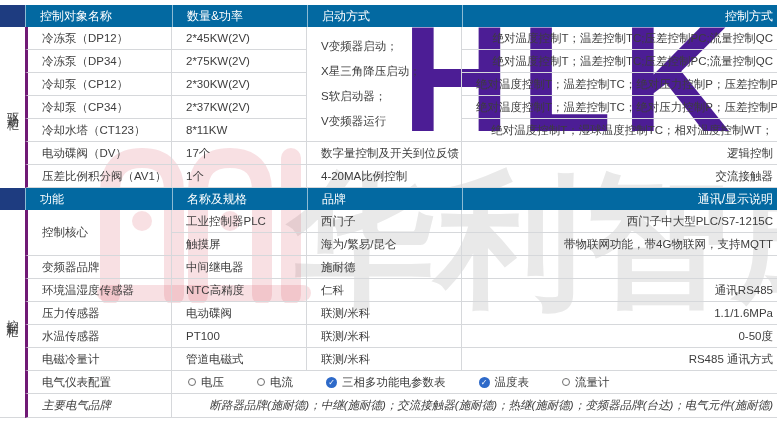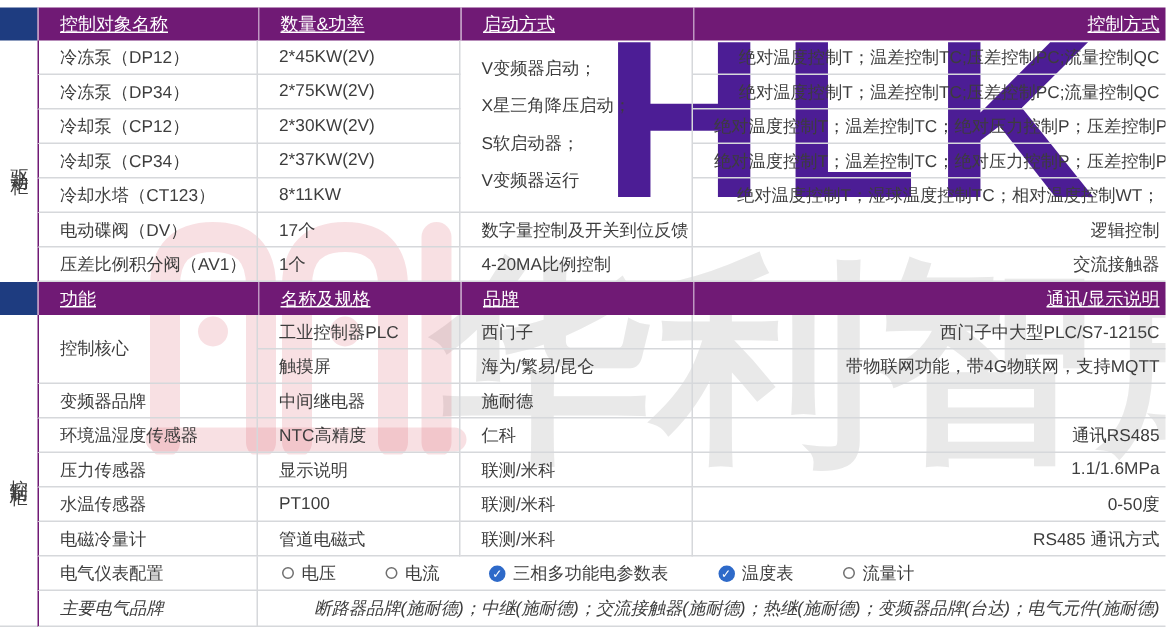--- a/index.html
+++ b/index.html
@@ -19,26 +19,26 @@
   }
   .wm-logo{position:absolute;left:95px;top:145px;}
   
   .tablewrap{position:absolute;left:0;top:5px;z-index:1;}
   table{border-collapse:separate;border-spacing:0;table-layout:fixed;width:777px;}
   td{
     box-sizing:border-box;height:23px;padding:0 4px 0 14px;
     font-size:11.5px;color:#3d3d3d;vertical-align:middle;white-space:nowrap;overflow:hidden;
     border-right:1px solid #d6d8db;border-bottom:1px solid #d6d8db;background:transparent;
   }
-  td.c1{border-left:1px solid #701a75;}
+  td.c1{border-left:3px solid #701a75;}
   td.last{border-right:none;text-align:right;}
   tr.hrow td{height:22px;}
   td.hd{
-    background:#701a75;color:#ffffff;font-size:12px;font-weight:500;
-    border:none;border-left:1px solid rgba(255,255,255,.55);text-decoration:underline;
+    background:#0369a1;color:#ffffff;font-size:12px;font-weight:500;
+    border:none;border-left:1px solid rgba(255,255,255,.55);
   }
   td.corner{background:#1e3c80;border:none;padding:0;}
   td.side{
     border:none;padding:0;text-align:center;vertical-align:middle;
     writing-mode:vertical-rl;text-orientation:upright;letter-spacing:3px;
     font-size:12px;color:#3d3d3d;
   }
   td.side-bottom{border-bottom:1px solid #d6d8db;}
   td.startcell{line-height:25px;vertical-align:middle;margin-top:12px;}
   td.brands{height:24px;font-style:italic;}
@@ -166,21 +166,21 @@
     <td class="last"></td>
   </tr>
   <tr>
     <td class="c1">环境温湿度传感器</td>
     <td>NTC高精度</td>
     <td>仁科</td>
     <td class="last">通讯RS485</td>
   </tr>
   <tr>
     <td class="c1">压力传感器</td>
-    <td>显示说明</td>
+    <td>电动碟阀</td>
     <td>联测/米科</td>
     <td class="last">1.1/1.6MPa</td>
   </tr>
   <tr>
     <td class="c1">水温传感器</td>
     <td>PT100</td>
     <td>联测/米科</td>
     <td class="last">0-50度</td>
   </tr>
   <tr>

